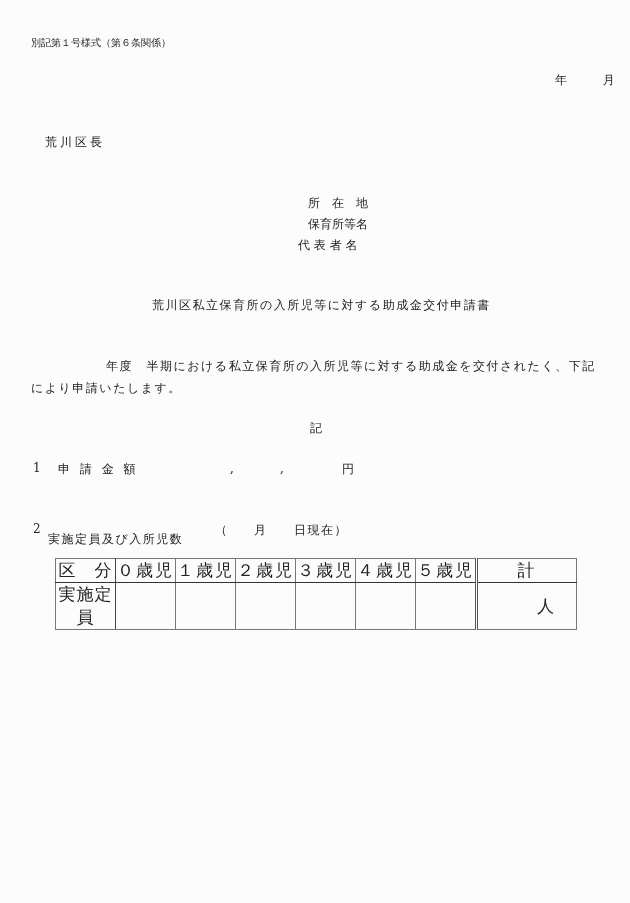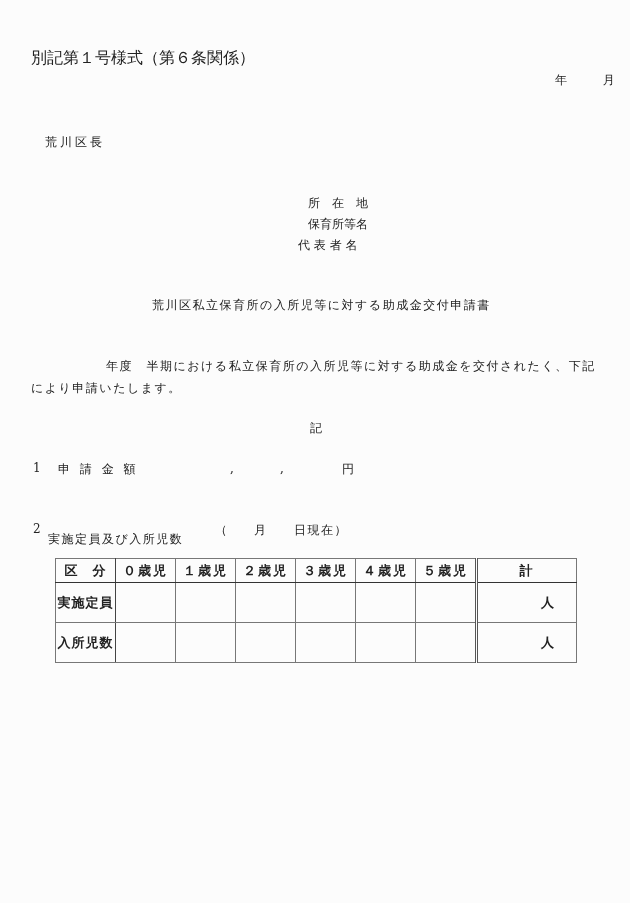--- a/index.html
+++ b/index.html
@@ -5,37 +5,36 @@
   html, body { margin:0; padding:0; }
   body {
     width:630px; height:903px; background:#fcfcfc; position:relative; overflow:hidden;
     font-family:"DejaVu Serif","Liberation Serif",serif; color:#222; font-size:12px;
   }
   .abs { position:absolute; white-space:nowrap; }
   .sp { letter-spacing:3px; }
   .sp2 { letter-spacing:1.5px; }
   table.grid {
     position:absolute; left:55px; top:558px; border-collapse:collapse;
-    font-size:13px;
-    font-weight:bold;
+    font-size:17px;
   }
   table.grid td {
     border:1px solid #777; text-align:center; padding:0; letter-spacing:2px;
   }
   table.grid tr.hdr td { height:23px; border-bottom:1.5px solid #333; }
   table.grid tr.row td { height:39px; }
   table.grid td.first { border-right:1.5px solid #444; width:59px; letter-spacing:1px; }
   table.grid td.age { width:59px; }
   table.grid td.dbl { border-left:3px double #555; width:78px; }
   table.grid td.total { text-align:right; padding-right:20px; }
 </style>
 </head>
 <body>
 
-<div class="abs" style="left:31px;top:48px;font-size:16px;">別記第１号様式（第６条関係）</div>
+<div class="abs" style="left:31px;top:36px;font-size:10px;">別記第１号様式（第６条関係）</div>
 
 <div class="abs" style="left:507px;top:72px;margin-left:48px;">
   <span>年</span>
   <span style="display:inline-block;width:28px;"></span>
   <span>月</span>
   <span style="display:inline-block;width:28px;"></span>
   <span>日</span>
 </div>
 
 <div class="abs sp" style="left:45px;top:134px;">荒川区長</div>
@@ -82,24 +81,14 @@
   <tr class="row">
     <td class="first">実施定員</td>
     <td class="age"></td>
     <td class="age"></td>
     <td class="age"></td>
     <td class="age"></td>
     <td class="age"></td>
     <td class="age"></td>
     <td class="dbl total">人</td>
   </tr>
-  <tr class="row">
-    <td class="first">入所児数</td>
-    <td class="age"></td>
-    <td class="age"></td>
-    <td class="age"></td>
-    <td class="age"></td>
-    <td class="age"></td>
-    <td class="age"></td>
-    <td class="dbl total">人</td>
-  </tr>
 </tbody>
   </table>
 
 </body></html>

